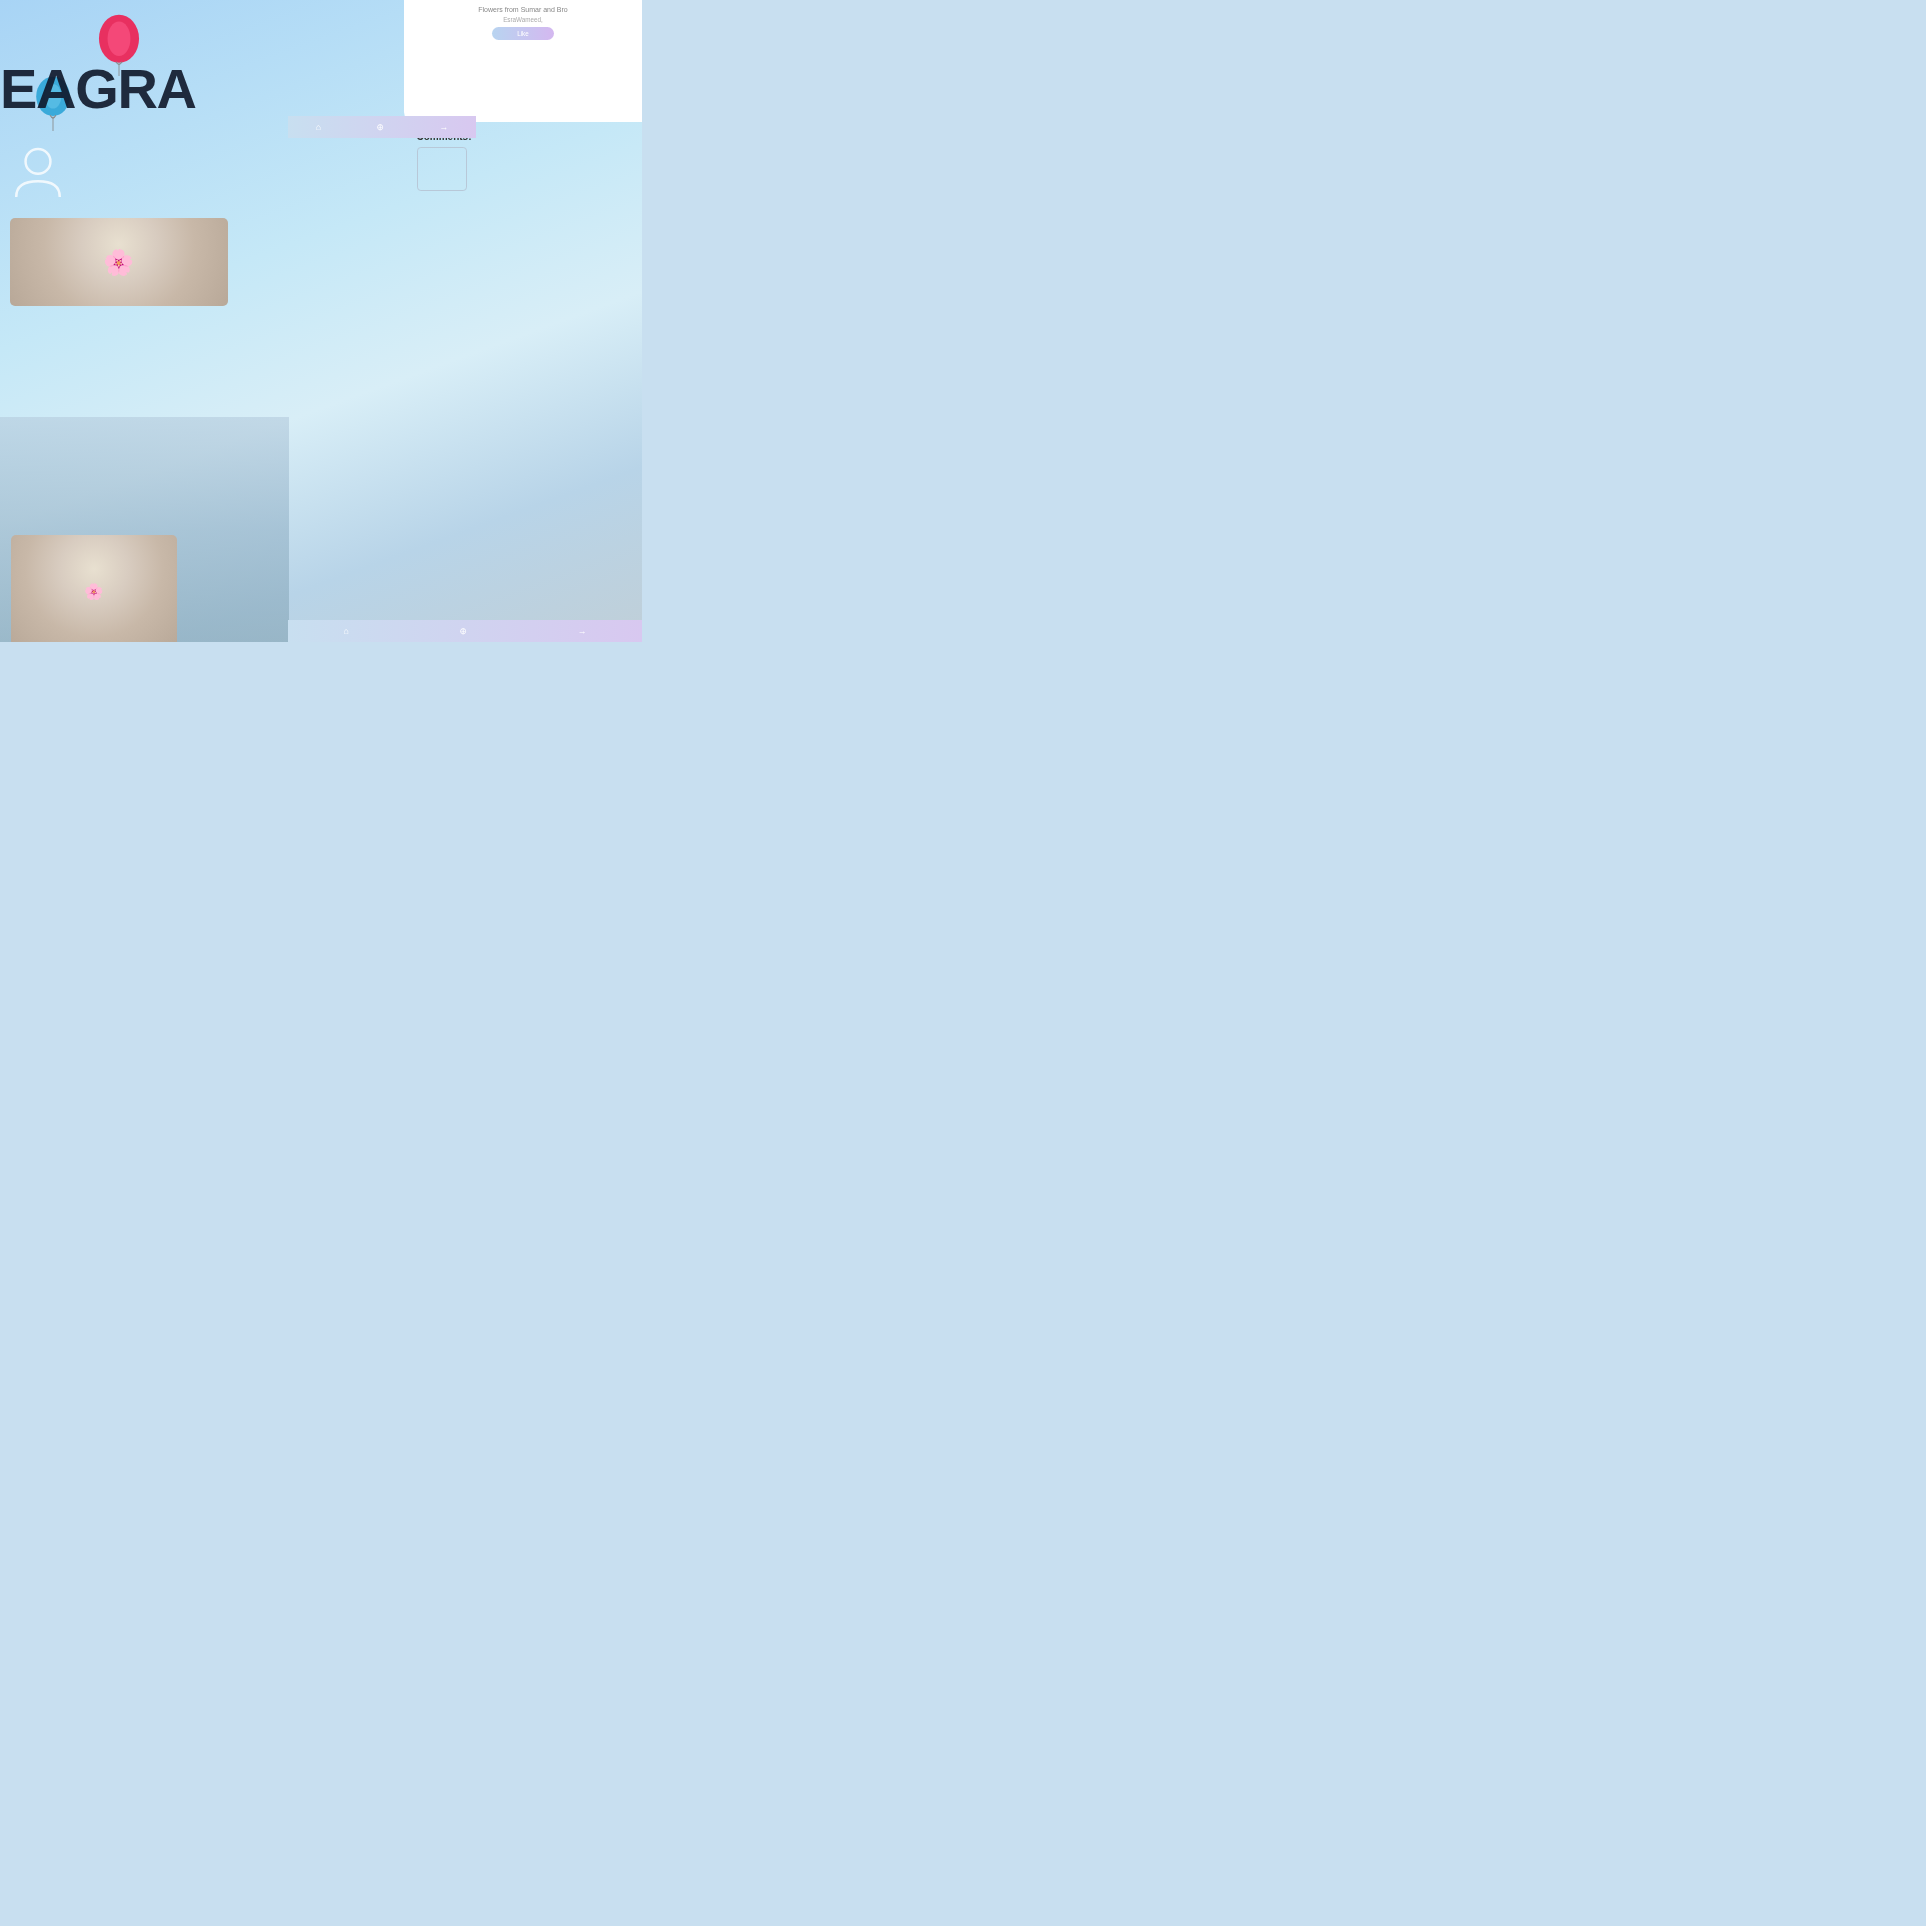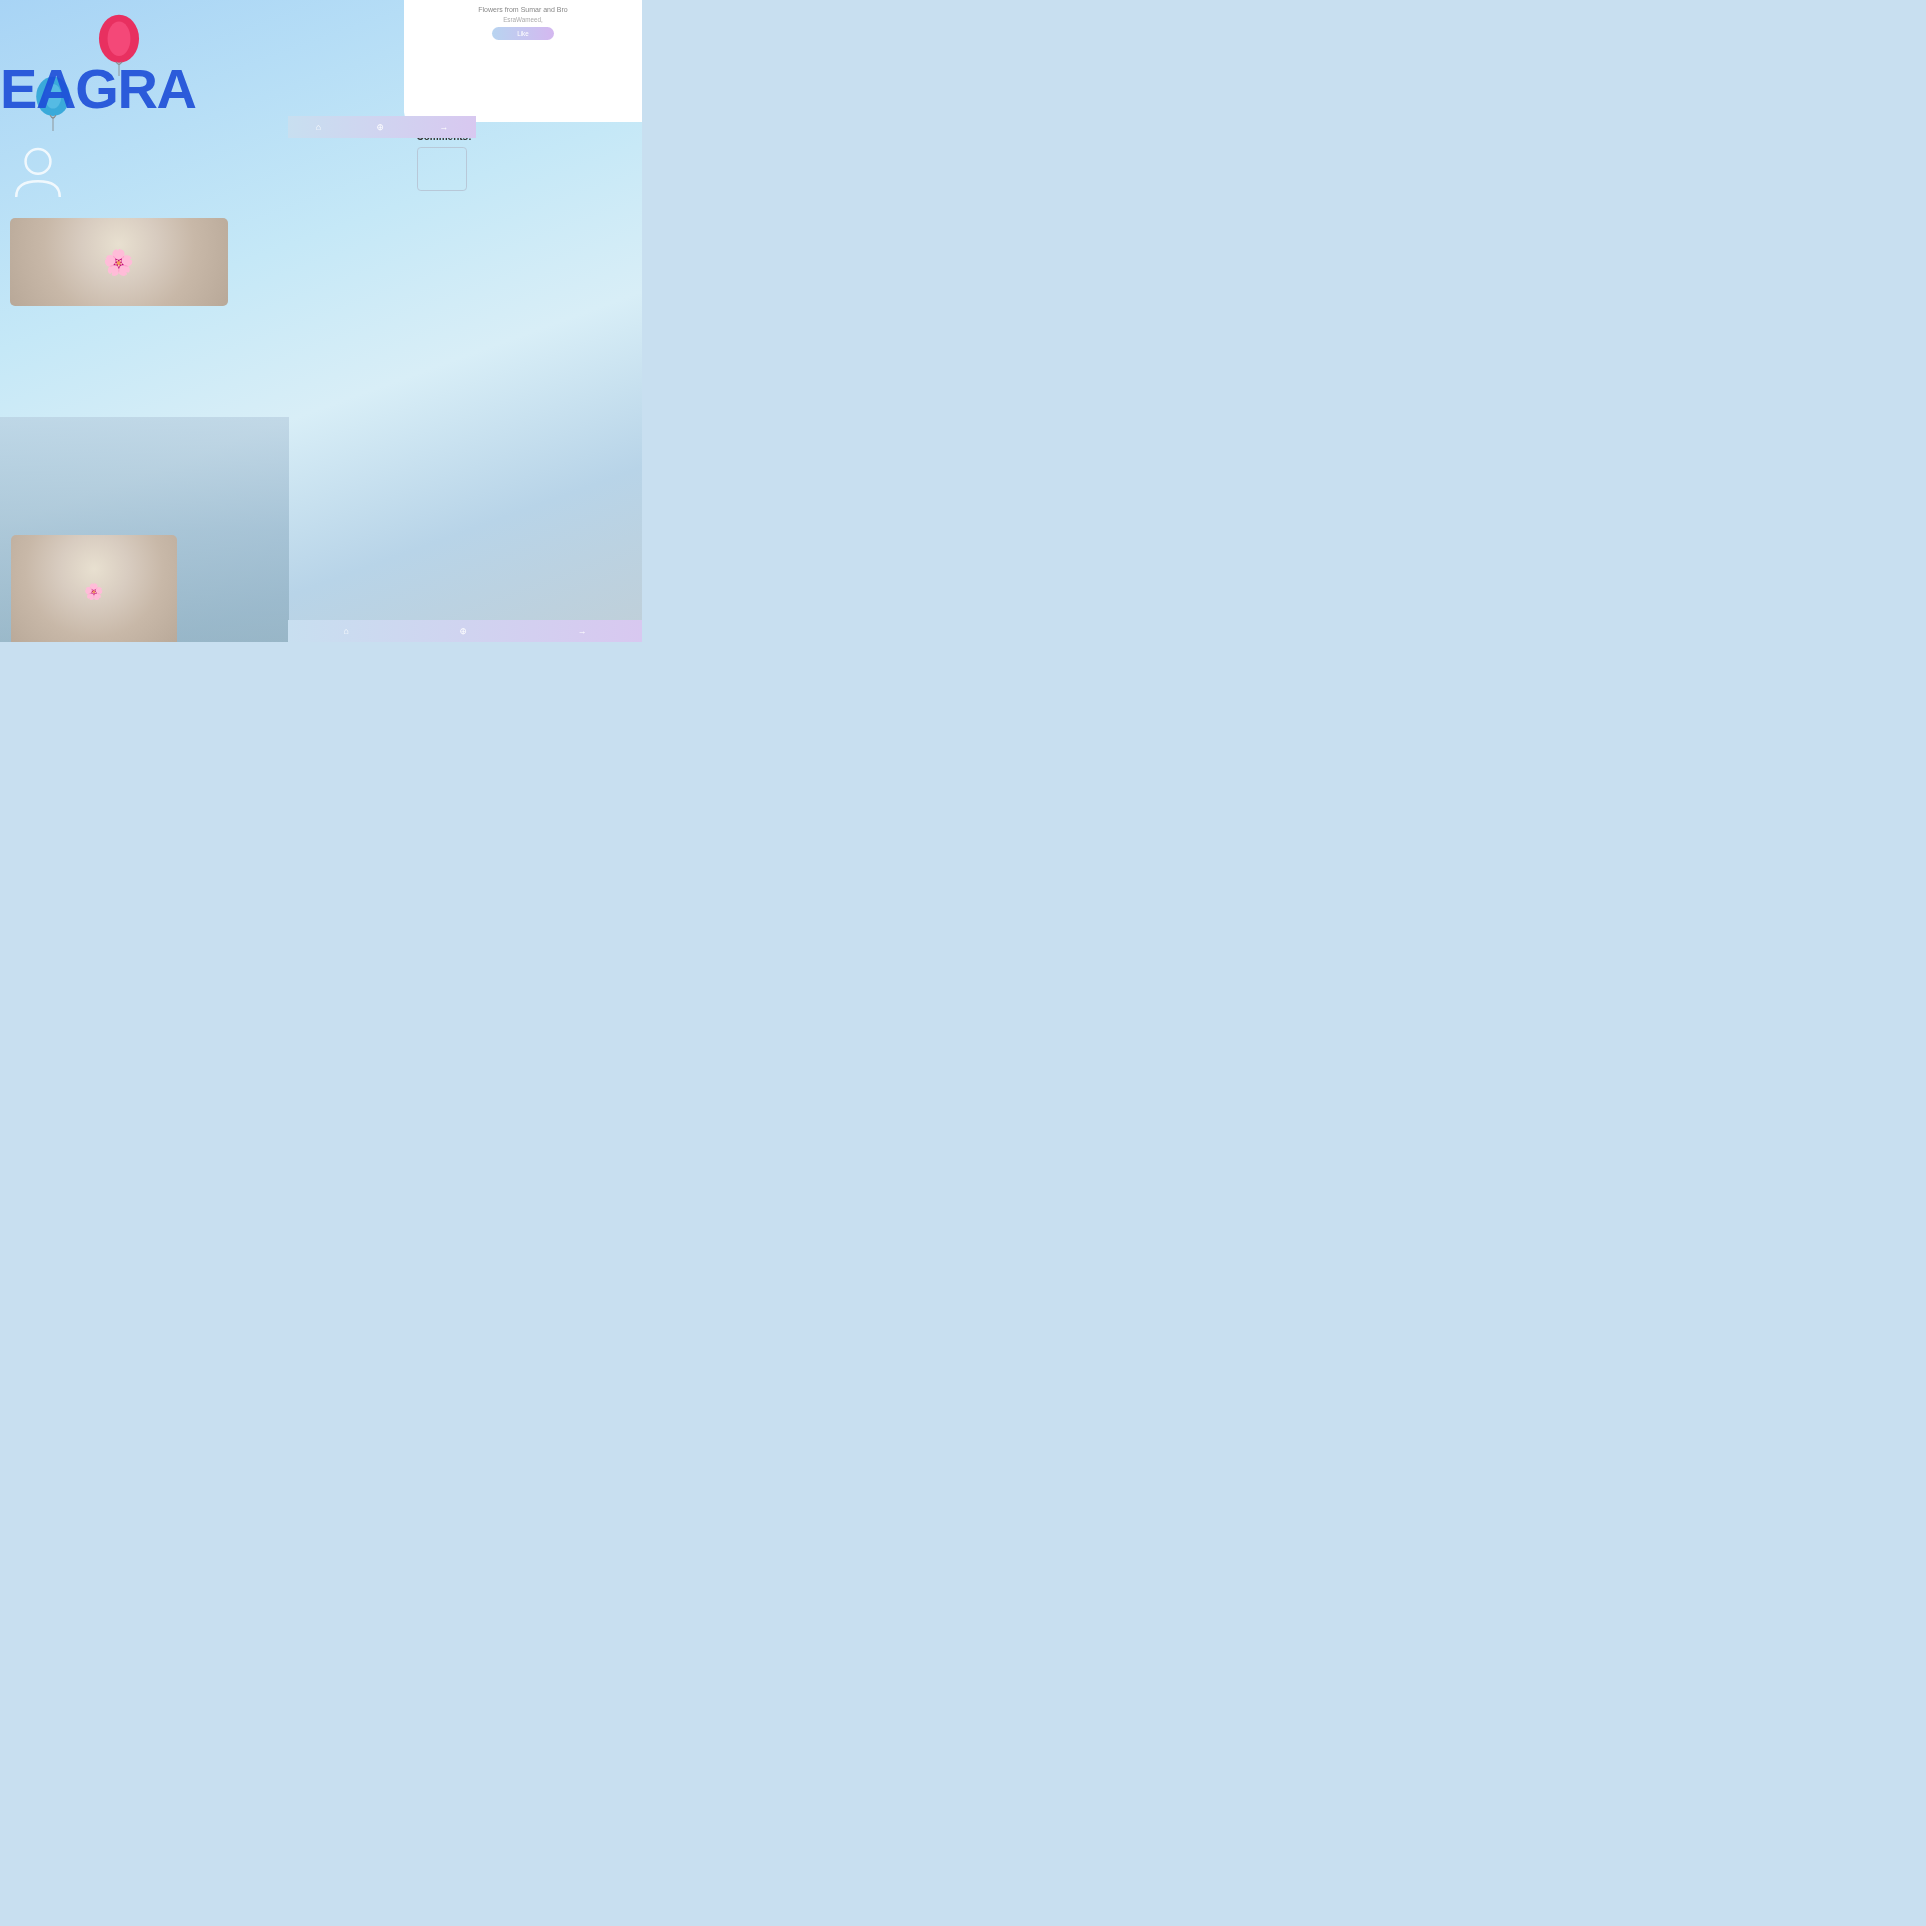--- a/index.html
+++ b/index.html
@@ -44,21 +44,21 @@
       width: 44px;
       height: 56px;
     }
 
     .teagram-bg-text {
       position: absolute;
       top: 56px;
       left: 0;
       font-size: 56px;
       font-weight: 900;
-      color: #1d4ed8;
+      color: #0f172a;
       opacity: 0.9;
       letter-spacing: -1.3px;
       z-index: 1;
     }
 
     .user-icon-bg {
       position: absolute;
       top: 144px;
       left: 12.5px;
       z-index: 1;

